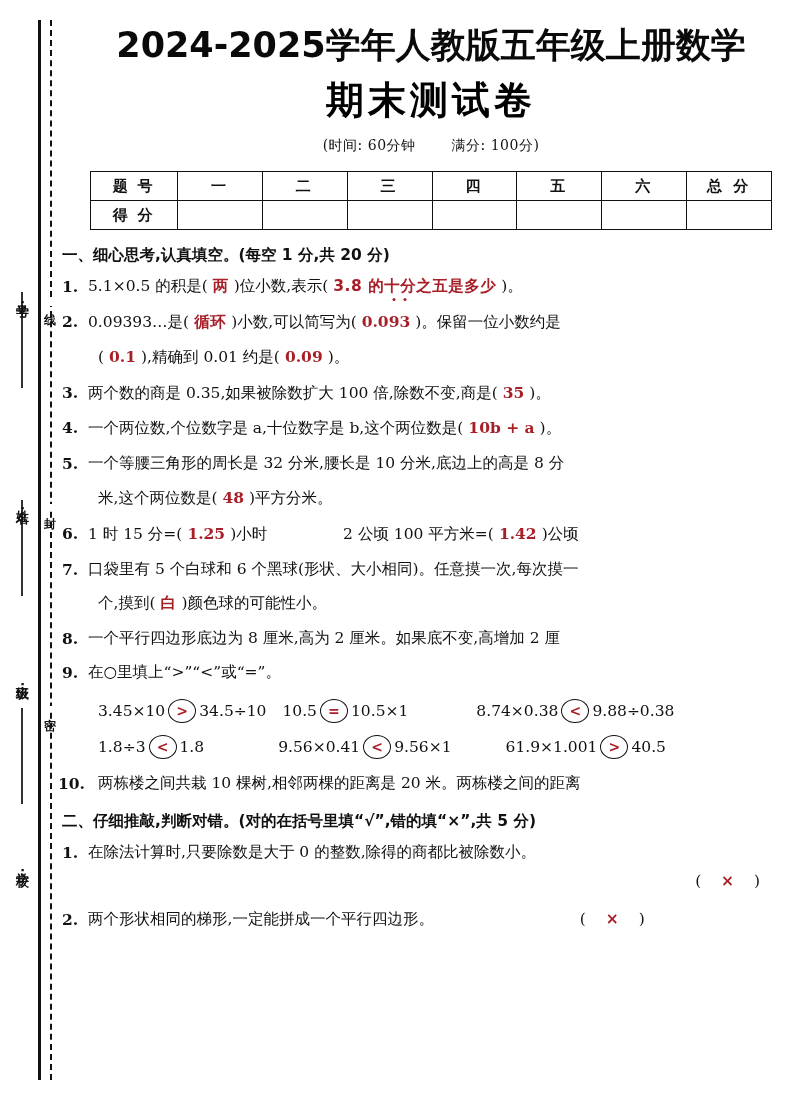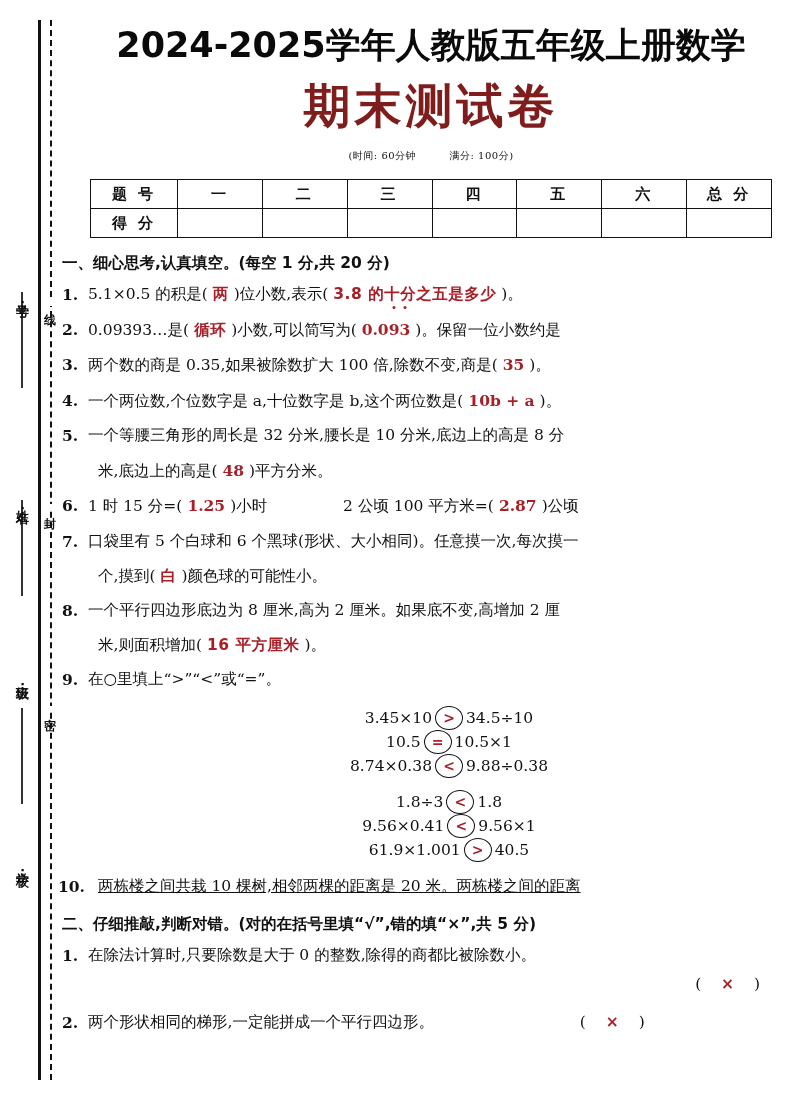--- a/index.html
+++ b/index.html
@@ -88,28 +88,28 @@
     font-size: 35px;
     letter-spacing: 0px;
     margin-top: 22px;
     color: #0a0a0a;
     white-space: nowrap;
   }
   .title-sub {
     text-align: center;
     font-family: Liberation Sans, sans-serif;
     font-weight: bold;
-    font-size: 47px;
+    font-size: 38px;
     letter-spacing: 4px;
     margin-top: 6px;
-    color: #7f1d1d;
+    color: #000000;
   }
   .title-meta {
     text-align: center;
-    font-size: 10px;
+    font-size: 14px;
     margin-top: 11px;
     letter-spacing: 0.5px;
   }
   .title-meta .gap { display:inline-block; width: 26px; }
 
   
   .score-table-wrap {
     margin: 16px auto 0 auto;
     width: 682px;
   }
@@ -122,21 +122,21 @@
     border: 1.3px solid #111111;
     height: 28px;
     text-align: center;
     vertical-align: middle;
     font-family: "DejaVu Sans", "Liberation Sans", sans-serif;
     font-size: 15px;
     font-weight: bold;
     letter-spacing: 3px;
     padding: 0;
   }
-  table.score-table tr td:first-child { width: 86px; }
+  table.score-table tr td:first-child { width: 86px; font-family: Liberation Serif, serif; }
 
   
   .section-head {
     font-family: "DejaVu Sans", "Liberation Sans", sans-serif;
     font-weight: bold;
     font-size: 15.5px;
     margin-top: 15px;
     letter-spacing: 0px;
   }
   .q {
@@ -184,22 +184,20 @@
     border-radius: 50%;
     background: #a81f28;
   }
 
   
   .cmp-row {
     padding-left: 36px;
     margin-top: 12px;
     font-size: 15.5px;
     display: flex;
-    align-items: center;
-    flex-direction: column;
   }
   .cmp-item {
     display: flex;
     align-items: center;
     white-space: nowrap;
   }
   .circ {
     display: inline-flex;
     align-items: center;
     justify-content: center;
@@ -291,60 +289,60 @@
 
   <div class="q">
     <span class="qnum">1.</span>
     <span>5.1×0.5 的积是(</span><span class="sp"></span><span class="ans-cn">两</span><span class="sp"></span><span>)位小数,表示(</span><span class="sp"></span><span class="ans-cn">3.8 的十分之五是多少</span><span class="sp"></span><span>)。</span>
   </div>
 
   <div class="q">
     <span class="qnum">2.</span>
     <span>0.09393…是(</span><span class="sp"></span><span class="ans-cn">循环</span><span class="sp"></span><span>)小数,可以简写为(</span><span class="sp"></span><span class="ans"><span>0.0</span><span class="rpt">9</span><span class="rpt">3</span></span><span class="sp"></span><span>)。保留一位小数约是</span>
   </div>
+  <div class="q indent10">
+    <span>(</span><span class="sp"></span><span class="ans">0.1</span><span class="sp"></span><span>),精确到 0.01 约是(</span><span class="sp"></span><span class="ans">0.09</span><span class="sp"></span><span>)。</span>
+  </div>
 
   <div class="q">
     <span class="qnum">3.</span>
     <span>两个数的商是 0.35,如果被除数扩大 100 倍,除数不变,商是(</span><span class="sp"></span><span class="ans">35</span><span class="sp"></span><span>)。</span>
   </div>
 
   <div class="q">
     <span class="qnum">4.</span>
     <span>一个两位数,个位数字是 a,十位数字是 b,这个两位数是(</span><span class="sp"></span><span class="ans">10b + a</span><span class="sp"></span><span>)。</span>
   </div>
 
   <div class="q">
     <span class="qnum">5.</span>
     <span>一个等腰三角形的周长是 32 分米,腰长是 10 分米,底边上的高是 8 分</span>
   </div>
   <div class="q indent10">
-    <span>米,底边上的高是(</span><span class="sp"></span><span class="ans">48</span><span class="sp"></span><span>)平方分米。</span>
+    <span>米,这个两位数是(</span><span class="sp"></span><span class="ans">48</span><span class="sp"></span><span>)平方分米。</span>
   </div>
 
   <div class="q">
     <span class="qnum">6.</span>
     <span>1 时 15 分=(</span><span class="sp"></span><span class="ans">1.25</span><span class="sp"></span><span>)小时</span>
     <span style="display:inline-block;width:66px;"></span>
-    <span>2 公顷 100 平方米=(</span><span class="sp"></span><span class="ans">2.87</span><span class="sp"></span><span>)公顷</span>
+    <span>2 公顷 100 平方米=(</span><span class="sp"></span><span class="ans">1.42</span><span class="sp"></span><span>)公顷</span>
   </div>
 
   <div class="q">
     <span class="qnum">7.</span>
     <span>口袋里有 5 个白球和 6 个黑球(形状、大小相同)。任意摸一次,每次摸一</span>
   </div>
   <div class="q indent10">
     <span>个,摸到(</span><span class="sp"></span><span class="ans-cn">白</span><span class="sp"></span><span>)颜色球的可能性小。</span>
   </div>
 
   <div class="q">
     <span class="qnum">8.</span>
     <span>一个平行四边形底边为 8 厘米,高为 2 厘米。如果底不变,高增加 2 厘</span>
-  </div>
-  <div class="q indent10">
-    <span>米,则面积增加(</span><span class="sp"></span><span class="ans-cn">16 平方厘米</span><span class="sp"></span><span>)。</span>
   </div>
 
   <div class="q">
     <span class="qnum">9.</span>
     <span>在○里填上“&gt;”“&lt;”或“=”。</span>
   </div>
 
   <div class="cmp-row">
     <span class="cmp-item">
       <span>3.45×10</span>
@@ -378,21 +376,21 @@
       <span>9.56×1</span>
     </span>
     <span style="display:inline-block;width:54px;"></span>
     <span class="cmp-item">
       <span>61.9×1.001</span>
       <span class="circ">&gt;</span>
       <span>40.5</span>
     </span>
   </div>
 
-  <div class="q" style="padding-left:36px;margin-top:11px;text-decoration:underline;">
+  <div class="q" style="padding-left:36px;margin-top:11px;">
     <span class="qnum wide">10.</span>
     <span>两栋楼之间共栽 10 棵树,相邻两棵的距离是 20 米。两栋楼之间的距离</span>
   </div>
 
   <div class="section-head" style="margin-top:13px;">二、仔细推敲,判断对错。(对的在括号里填“√”,错的填“×”,共 5 分)</div>
 
   <div class="q">
     <span class="qnum">1.</span>
     <span>在除法计算时,只要除数是大于 0 的整数,除得的商都比被除数小。</span>
   </div>

